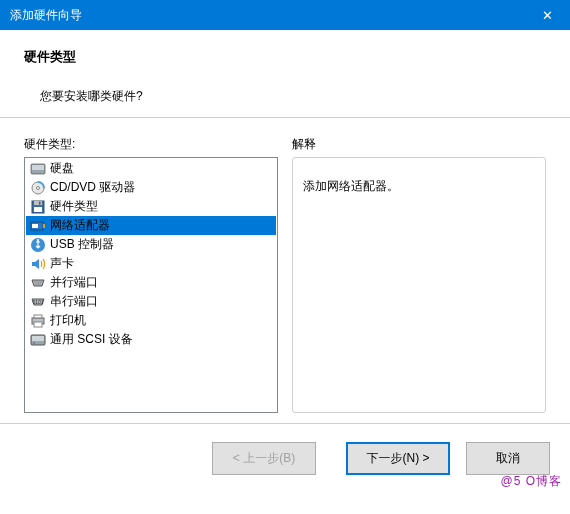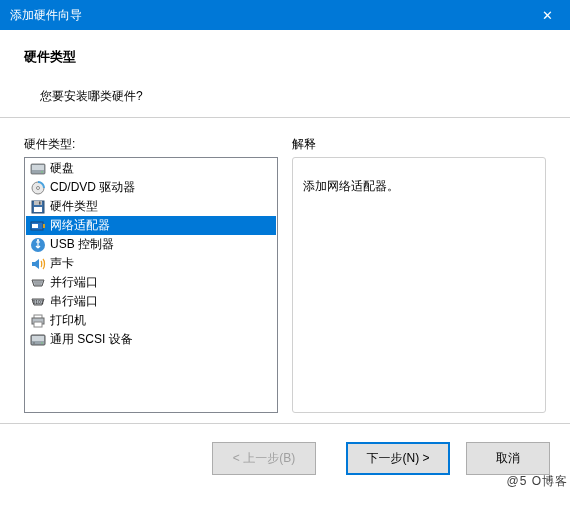--- a/index.html
+++ b/index.html
@@ -9,30 +9,30 @@
     .close-btn { width: 45px; height: 30px; display: flex; align-items: center; justify-content: center; cursor: pointer; font-size: 13px; margin-right: -10px; }
     .header-section { padding: 18px 30px 12px 24px; border-bottom: 1px solid #d0d0d0; }
     .header-title { font-size: 13px; font-weight: bold; color: #000; }
     .header-subtitle { font-size: 12px; color: #000; margin-top: 22px; margin-left: 16px; }
     .content { display: flex; padding: 18px 24px 10px 24px; gap: 14px; height: 305px; }
     .left-panel { flex: 1; display: flex; flex-direction: column; }
     .right-panel { flex: 1; display: flex; flex-direction: column; }
     .panel-label { font-size: 12px; color: #000; margin-bottom: 4px; }
     .list-box { border: 1px solid #828790; background: #fff; flex: 1; padding: 1px; overflow: auto; }
     .list-item { display: flex; align-items: center; padding: 1px 3px; gap: 3px; cursor: pointer; height: 19px; }
-    .list-item.selected { background: #0078D7; color: #ffffff; }
+    .list-item.selected { background: #0078D7; color: #000000; }
     .icon { width: 18px; height: 17px; display: flex; align-items: center; justify-content: center; flex-shrink: 0; }
     .explain-box { border: 1px solid #d0d0d0; border-radius: 3px; flex: 1; padding: 20px 10px; background: #fff; font-size: 12px; color: #000; }
     .bottom-divider { border-top: 1px solid #d0d0d0; margin: 0; }
     .footer { display: flex; justify-content: flex-end; align-items: center; padding: 18px 20px; gap: 6px; }
     .btn { min-width: 104px; height: 33px; border: 1px solid #adadad; background: #e1e1e1; font-size: 12px; cursor: pointer; font-family: inherit; display: flex; align-items: center; justify-content: center; }
     .btn:disabled { color: #a0a0a0; cursor: default; }
     .btn.default { border: 2px solid #0078D7; margin-left: 24px; }
     .btn-cancel { min-width: 84px; margin-left: 10px; }
-    .watermark { position: absolute; right: 2px; bottom: 24px; color: #404040; font-size: 12px; letter-spacing: 1px; pointer-events: none; }
+    .watermark { position: absolute; right: 8px; bottom: 24px; color: #a21caf; font-size: 12px; letter-spacing: 1px; pointer-events: none; }
     svg { display: block; }
   </style>
 </head>
 <body>
 
 <div class="titlebar">
   <div class="titlebar-text">添加硬件向导</div>
   <div class="close-btn">
     <span>✕</span>
   </div>

